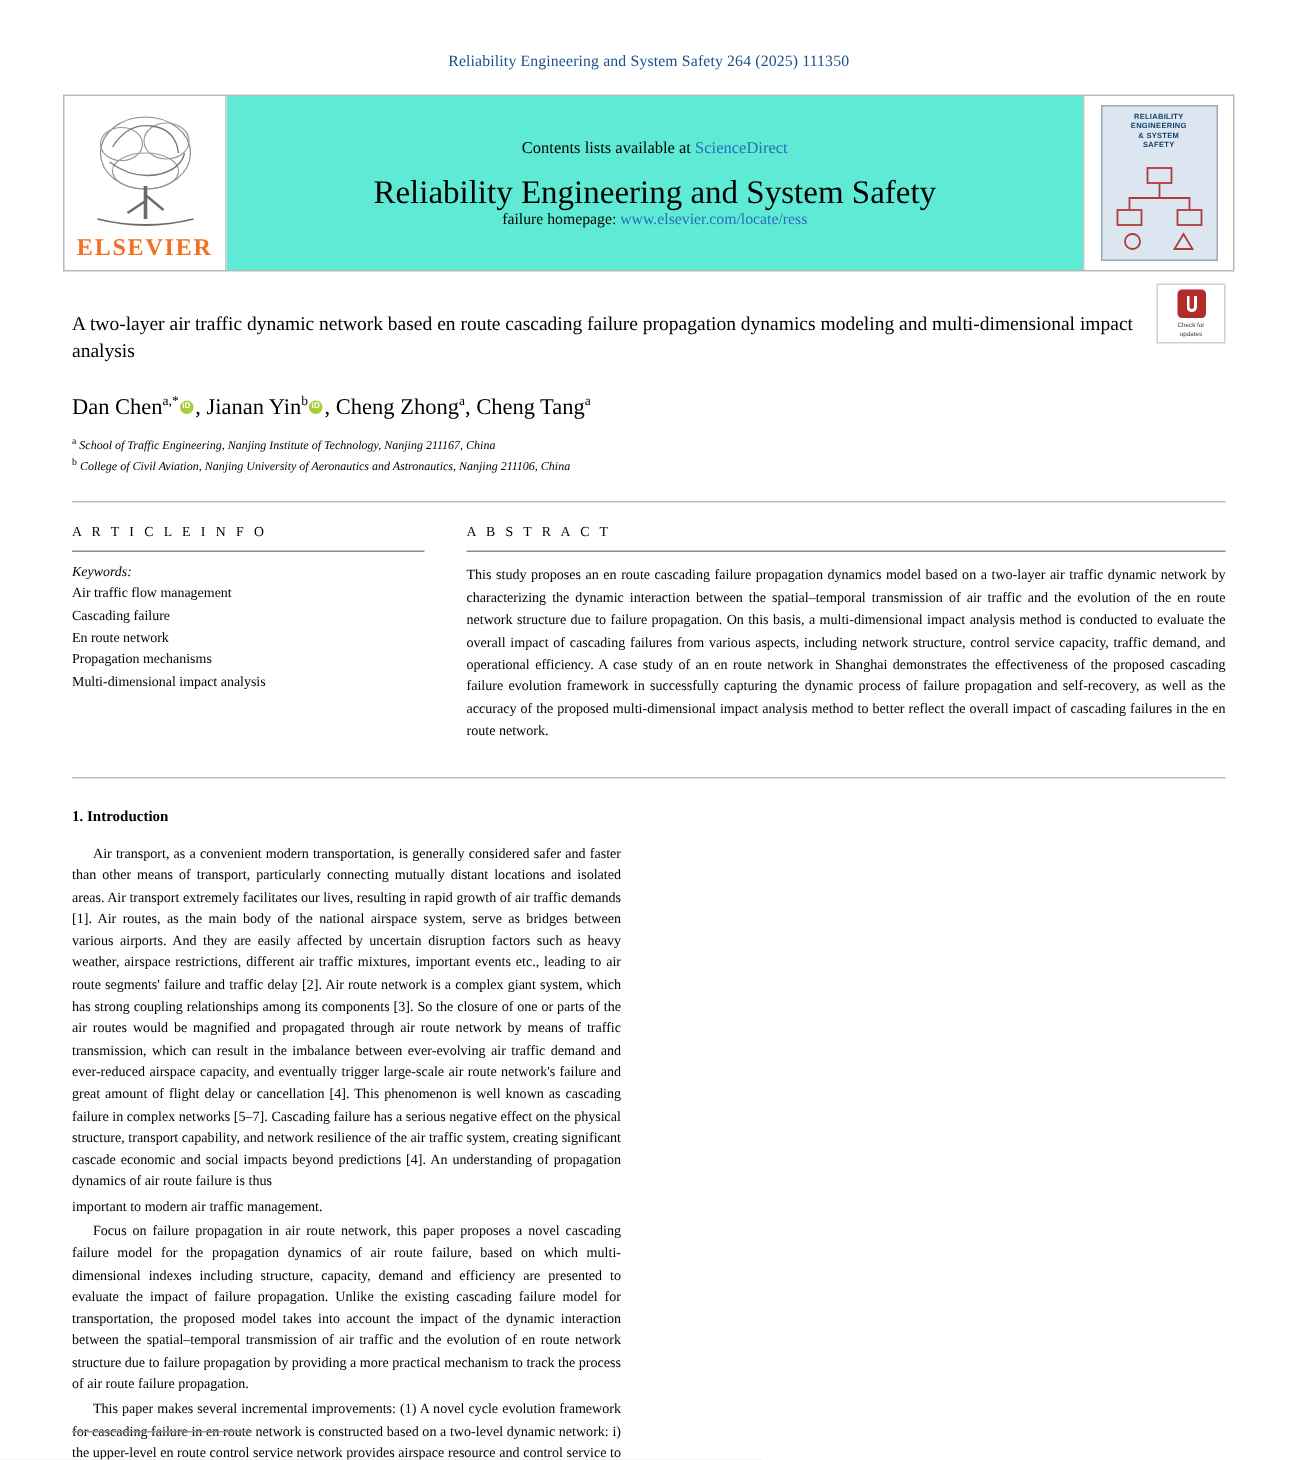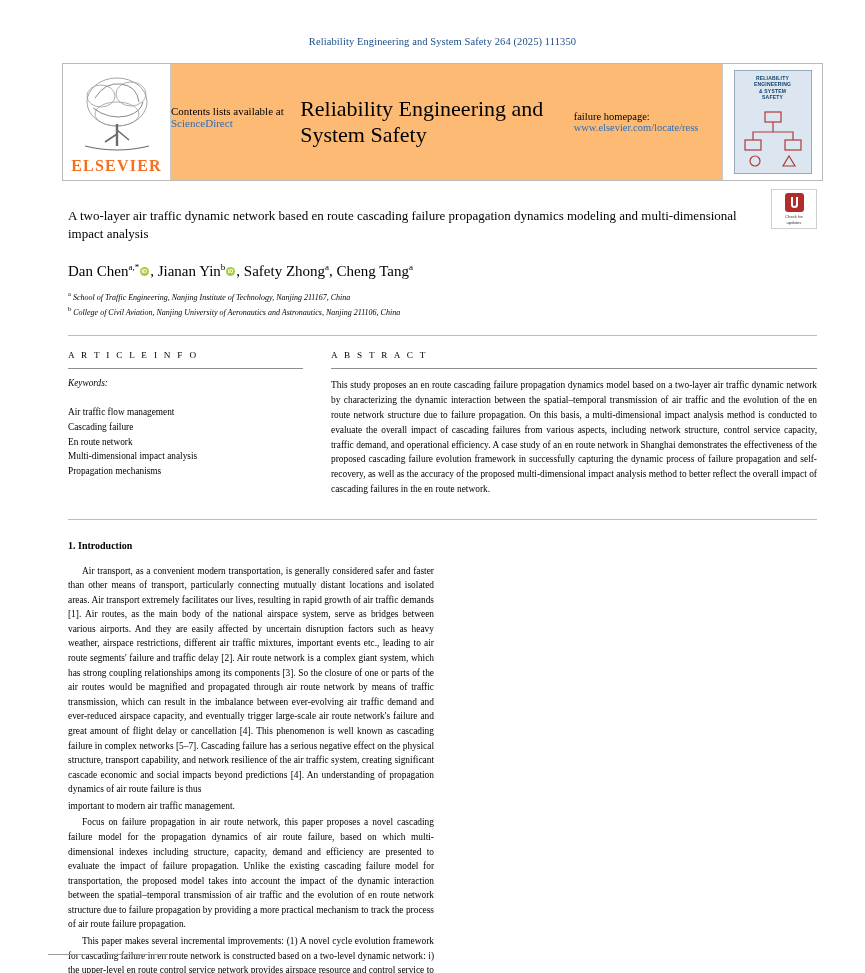--- a/index.html
+++ b/index.html
@@ -10,21 +10,20 @@
   .page {
     width: 865px;
     height: 973px;
     background: #ffffff;
     position: relative;
     margin: 0 auto;
     overflow: hidden;
     font-family: "Liberation Serif", serif;
     color: #000;
     box-sizing: border-box;
-    padding-left: 20px;
   }
   
   .running-head {
     text-align: center;
     font-family: "Liberation Serif", serif;
     font-size: 10.5px;
     color: #1a4f8a;
     padding-top: 36px;
     letter-spacing: 0.1px;
   }
@@ -56,23 +55,23 @@
     color: #f37021;
     font-weight: bold;
     position: absolute;
     bottom: 5px;
     left: 50%;
     transform: translateX(-50%);
     white-space: nowrap;
   }
   .masthead-center {
     flex: 1;
-    background: #fdba74;
-    display: flex;
-    flex-direction: row;
+    background: #5eead4;
+    display: flex;
+    flex-direction: column;
     align-items: center;
     justify-content: center;
     box-sizing: border-box;
   }
   .contents-line {
     font-size: 11px;
     font-family: "Liberation Serif", serif;
     margin-bottom: 10px;
   }
   .contents-line .sd-link { color: #2a6ebb; }
@@ -223,21 +222,21 @@
     margin: 8px 0 9px 0;
   }
   .abs-rule {
     border: none;
     border-top: 1px solid #8d8d8d;
     margin: 8px 0 9px 0;
   }
   .kw-head {
     font-size: 9.3px;
     font-style: italic;
-    margin-bottom: 17px;
+    margin-bottom: 2px;
     font-family: "Liberation Serif", serif;
   }
   .kw-list { font-size: 9.3px; line-height: 1.58; font-family: "Liberation Serif", serif; }
   .abstract-text {
     font-size: 9.4px;
     line-height: 1.58;
     text-align: justify;
     font-family: "Liberation Serif", serif;
   }
   .long-rule {
@@ -335,43 +334,43 @@
     <div class="crossmark">
       <div class="crossmark-badge"></div>
       <div class="crossmark-text">Check for<br>updates</div>
     </div>
 
     <h1 class="paper-title">A two-layer air traffic dynamic network based en route cascading failure propagation dynamics modeling and multi-dimensional impact analysis</h1>
 
     <div class="authors">
       <span><span>Dan Chen</span><sup>a,*</sup><span class="orcid"></span>,</span>
       <span><span>Jianan Yin</span><sup>b</sup><span class="orcid"></span>,</span>
-      <span><span>Safety Zhong</span><sup>a</sup>,</span>
+      <span><span>Cheng Zhong</span><sup>a</sup>,</span>
       <span><span>Cheng Tang</span><sup>a</sup></span>
     </div>
 
     <div class="affils">
       <div><sup>a</sup> <span>School of Traffic Engineering, Nanjing Institute of Technology, Nanjing 211167, China</span></div>
       <div><sup>b</sup> <span>College of Civil Aviation, Nanjing University of Aeronautics and Astronautics, Nanjing 211106, China</span></div>
     </div>
   </div>
 
   <hr class="rule">
 
   <div class="info-abstract">
     <div class="col-info">
       <div class="sec-label">A R T I C L E   I N F O</div>
       <hr class="thin-rule">
       <div class="kw-head">Keywords:</div>
       <div class="kw-list">
         <div>Air traffic flow management</div>
         <div>Cascading failure</div>
         <div>En route network</div>
+        <div>Propagation mechanisms</div>
         <div>Multi-dimensional impact analysis</div>
-        <div>Propagation mechanisms</div>
       </div>
     </div>
     <div class="col-gap"></div>
     <div class="col-abs">
       <div class="sec-label">A B S T R A C T</div>
       <hr class="abs-rule">
       <div class="abstract-text">This study proposes an en route cascading failure propagation dynamics model based on a two-layer air traffic dynamic network by characterizing the dynamic interaction between the spatial–temporal transmission of air traffic and the evolution of the en route network structure due to failure propagation. On this basis, a multi-dimensional impact analysis method is conducted to evaluate the overall impact of cascading failures from various aspects, including network structure, control service capacity, traffic demand, and operational efficiency. A case study of an en route network in Shanghai demonstrates the effectiveness of the proposed cascading failure evolution framework in successfully capturing the dynamic process of failure propagation and self-recovery, as well as the accuracy of the proposed multi-dimensional impact analysis method to better reflect the overall impact of cascading failures in the en route network.</div>
     </div>
   </div>
 

